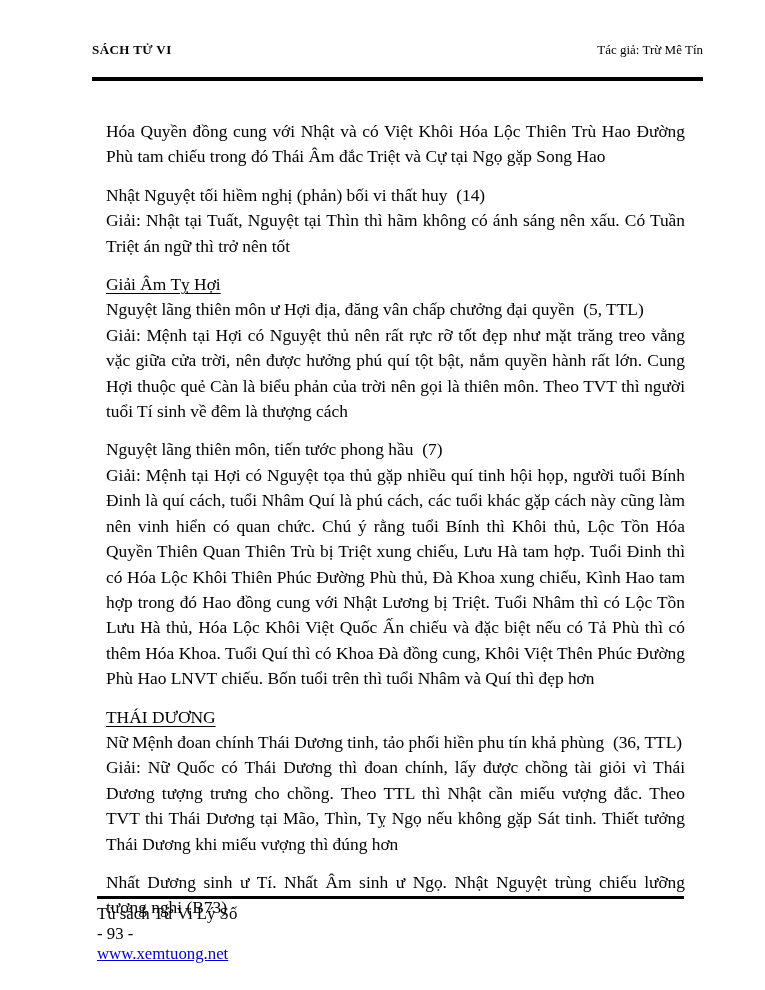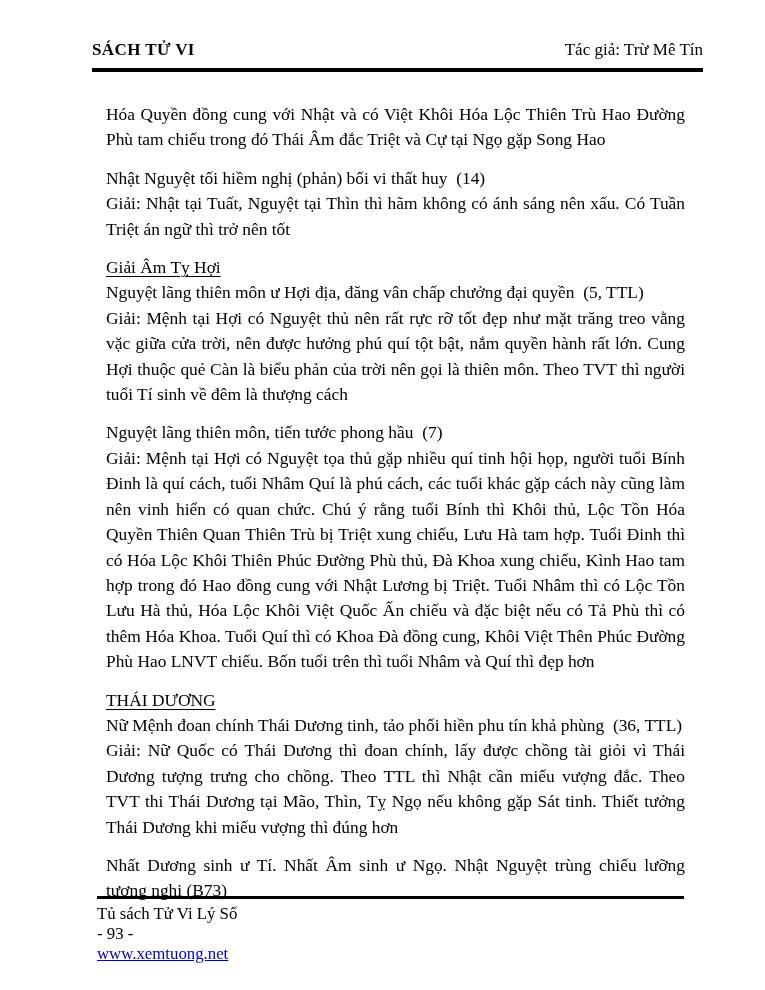--- a/index.html
+++ b/index.html
@@ -9,27 +9,27 @@
     background:#ffffff;
     font-family:"Liberation Serif", serif;
     color:#000;
     overflow:hidden;
     margin:0 auto;
   }
   
   .hdr{
     position:absolute;left:92px;top:40px;width:611px;
     display:flex;justify-content:space-between;align-items:flex-end;
-    border-bottom:4px solid #000;padding-bottom:8px;
-    font-size:17px;line-height:20px;
+    border-bottom:4px solid #000;padding-bottom:17px;
+    font-size:13px;line-height:20px;
   }
   .hdr .book-title{font-weight:bold;letter-spacing:.4px;}
   
   .body-col{
-    position:absolute;left:106px;top:102px;width:579px;
+    position:absolute;left:106px;top:119px;width:579px;
     font-size:17.4px;line-height:25.4px;
     text-align:justify;
   }
   .block{margin:0;}
   .heading{text-decoration:underline;text-underline-offset:3px;text-align:left;}
   .gap{height:13px;}
   
   .ftr{
     position:absolute;left:97px;top:896px;width:587px;
     border-top:3px solid #000;padding-top:5px;

